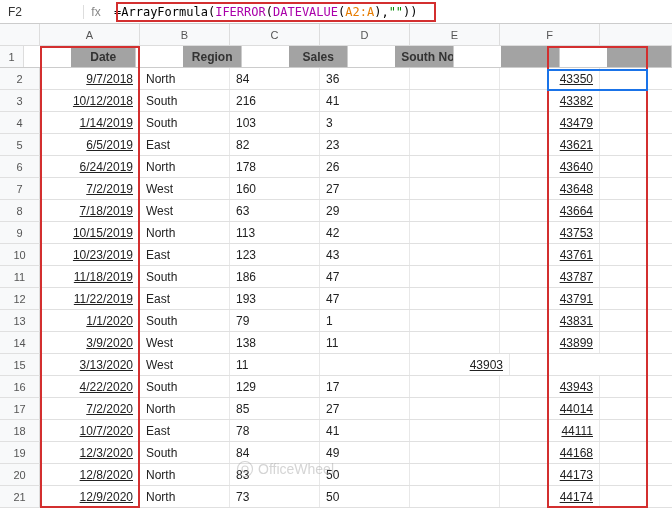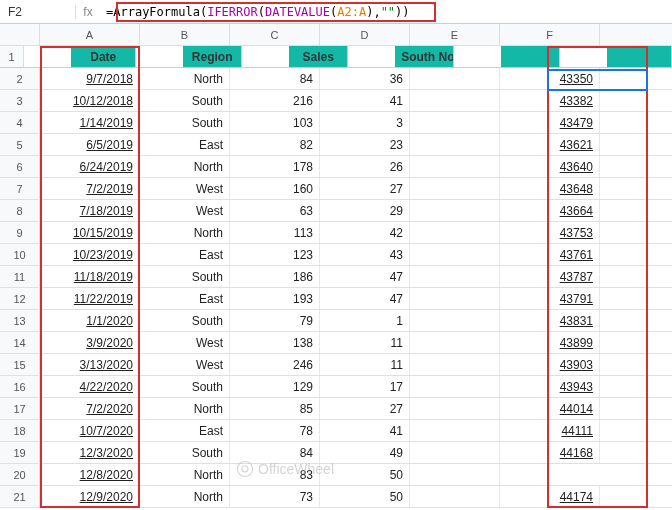--- a/index.html
+++ b/index.html
@@ -1,36 +1,36 @@
 <!DOCTYPE html>
 <html><head>
 <meta charset="utf-8">
 <style>
 * { box-sizing: border-box; margin: 0; padding: 0; }
 body { font-family: Arial, sans-serif; font-size: 12px; background: #fff; width: 672px; height: 510px; overflow: hidden; position: relative; }
 
 .formula-bar { display: flex; align-items: center; height: 24px; border-bottom: 1px solid #ccc; }
-.name-box { width: 76px; padding: 0 8px; border-right: 1px solid #ddd; font-size: 12px; color: #333; }
+.name-box { width: 84px; padding: 0 8px; border-right: 1px solid #ddd; font-size: 12px; color: #333; }
 .fx-label { width: 24px; text-align: center; color: #888; font-size: 12px; }
 .formula-input { flex: 1; padding: 0 6px; font-size: 12px; color: #333; font-family: Consolas, monospace; }
 .formula-box-highlight { position: absolute; top: 2px; left: 116px; width: 320px; height: 20px; border: 2px solid #d32f2f; pointer-events: none; }
 
 .grid { display: flex; flex-direction: column; }
 .col-headers { display: flex; height: 22px; background: #f8f9fa; border-bottom: 1px solid #ddd; }
 .rowhead-corner { width: 40px; border-right: 1px solid #ddd; background: #f8f9fa; }
 .col-h { border-right: 1px solid #ddd; text-align: center; line-height: 22px; color: #555; font-size: 11px; }
 .col-A { width: 100px; } .col-B { width: 90px; } .col-C { width: 90px; } .col-D { width: 90px; } .col-E { width: 90px; } .col-F { width: 100px; }
 
 .row { display: flex; height: 22px; border-bottom: 1px solid #e0e0e0; }
 .row-h { width: 40px; text-align: center; line-height: 22px; color: #555; border-right: 1px solid #ddd; background: #f8f9fa; font-size: 11px; }
 .cell { border-right: 1px solid #e8e8e8; line-height: 22px; padding: 0 6px; font-size: 12px; color: #222; overflow: hidden; white-space: nowrap; }
 .cell.right { text-align: right; text-decoration: underline; }
-.cell.center { text-align: right; }
-
-.header-row .cell { background: #14b8a6; font-weight: bold; text-align: center; color: #333; border-right: 1px solid #ccc; margin-left: 47px; }
+.cell.center { text-align: left; }
+
+.header-row .cell { background: #a3a3a3; font-weight: bold; text-align: center; color: #333; border-right: 1px solid #ccc; margin-left: 47px; }
 .header-row { border-bottom: 1px solid #ccc; }
 
 .hl-a { position: absolute; top: 46px; left: 40px; width: 100px; height: 462px; border: 2px solid #d32f2f; pointer-events: none; }
 .hl-f { position: absolute; top: 46px; left: 547px; width: 101px; height: 462px; border: 2px solid #d32f2f; pointer-events: none; }
 .sel { position: absolute; top: 69px; left: 547px; width: 101px; height: 22px; border: 2px solid #1a73e8; pointer-events: none; }
 
 .watermark { position: absolute; top: 460px; left: 236px; color: #aaa; font-size: 14px; display: flex; align-items: center; opacity: 0.5; pointer-events: none; }
 .watermark svg { width: 18px; height: 18px; margin-right: 4px; }
 
 .f-black { color: #000; }
@@ -184,21 +184,20 @@
         <div class="cell col-B center">West</div>
         <div class="cell col-C center">138</div>
         <div class="cell col-D center">11</div>
         <div class="cell col-E"></div>
         <div class="cell col-F right">43899</div>
       </div>
       <div class="row">
         <div class="row-h">15</div>
         <div class="cell col-A right">3/13/2020</div>
         <div class="cell col-B center">West</div>
-        <div class="cell col-C center">246</div>
         <div class="cell col-D center">11</div>
         <div class="cell col-E"></div>
         <div class="cell col-F right">43903</div>
       </div>
       <div class="row">
         <div class="row-h">16</div>
         <div class="cell col-A right">4/22/2020</div>
         <div class="cell col-B center">South</div>
         <div class="cell col-C center">129</div>
         <div class="cell col-D center">17</div>
@@ -232,20 +231,21 @@
         <div class="cell col-E"></div>
         <div class="cell col-F right">44168</div>
       </div>
       <div class="row">
         <div class="row-h">20</div>
         <div class="cell col-A right">12/8/2020</div>
         <div class="cell col-B center">North</div>
         <div class="cell col-C center">83</div>
         <div class="cell col-D center">50</div>
         <div class="cell col-E"></div>
+        <div class="cell col-F right">44173</div>
       </div>
       <div class="row">
         <div class="row-h">21</div>
         <div class="cell col-A right">12/9/2020</div>
         <div class="cell col-B center">North</div>
         <div class="cell col-C center">73</div>
         <div class="cell col-D center">50</div>
         <div class="cell col-E"></div>
         <div class="cell col-F right">44174</div>
       </div>

